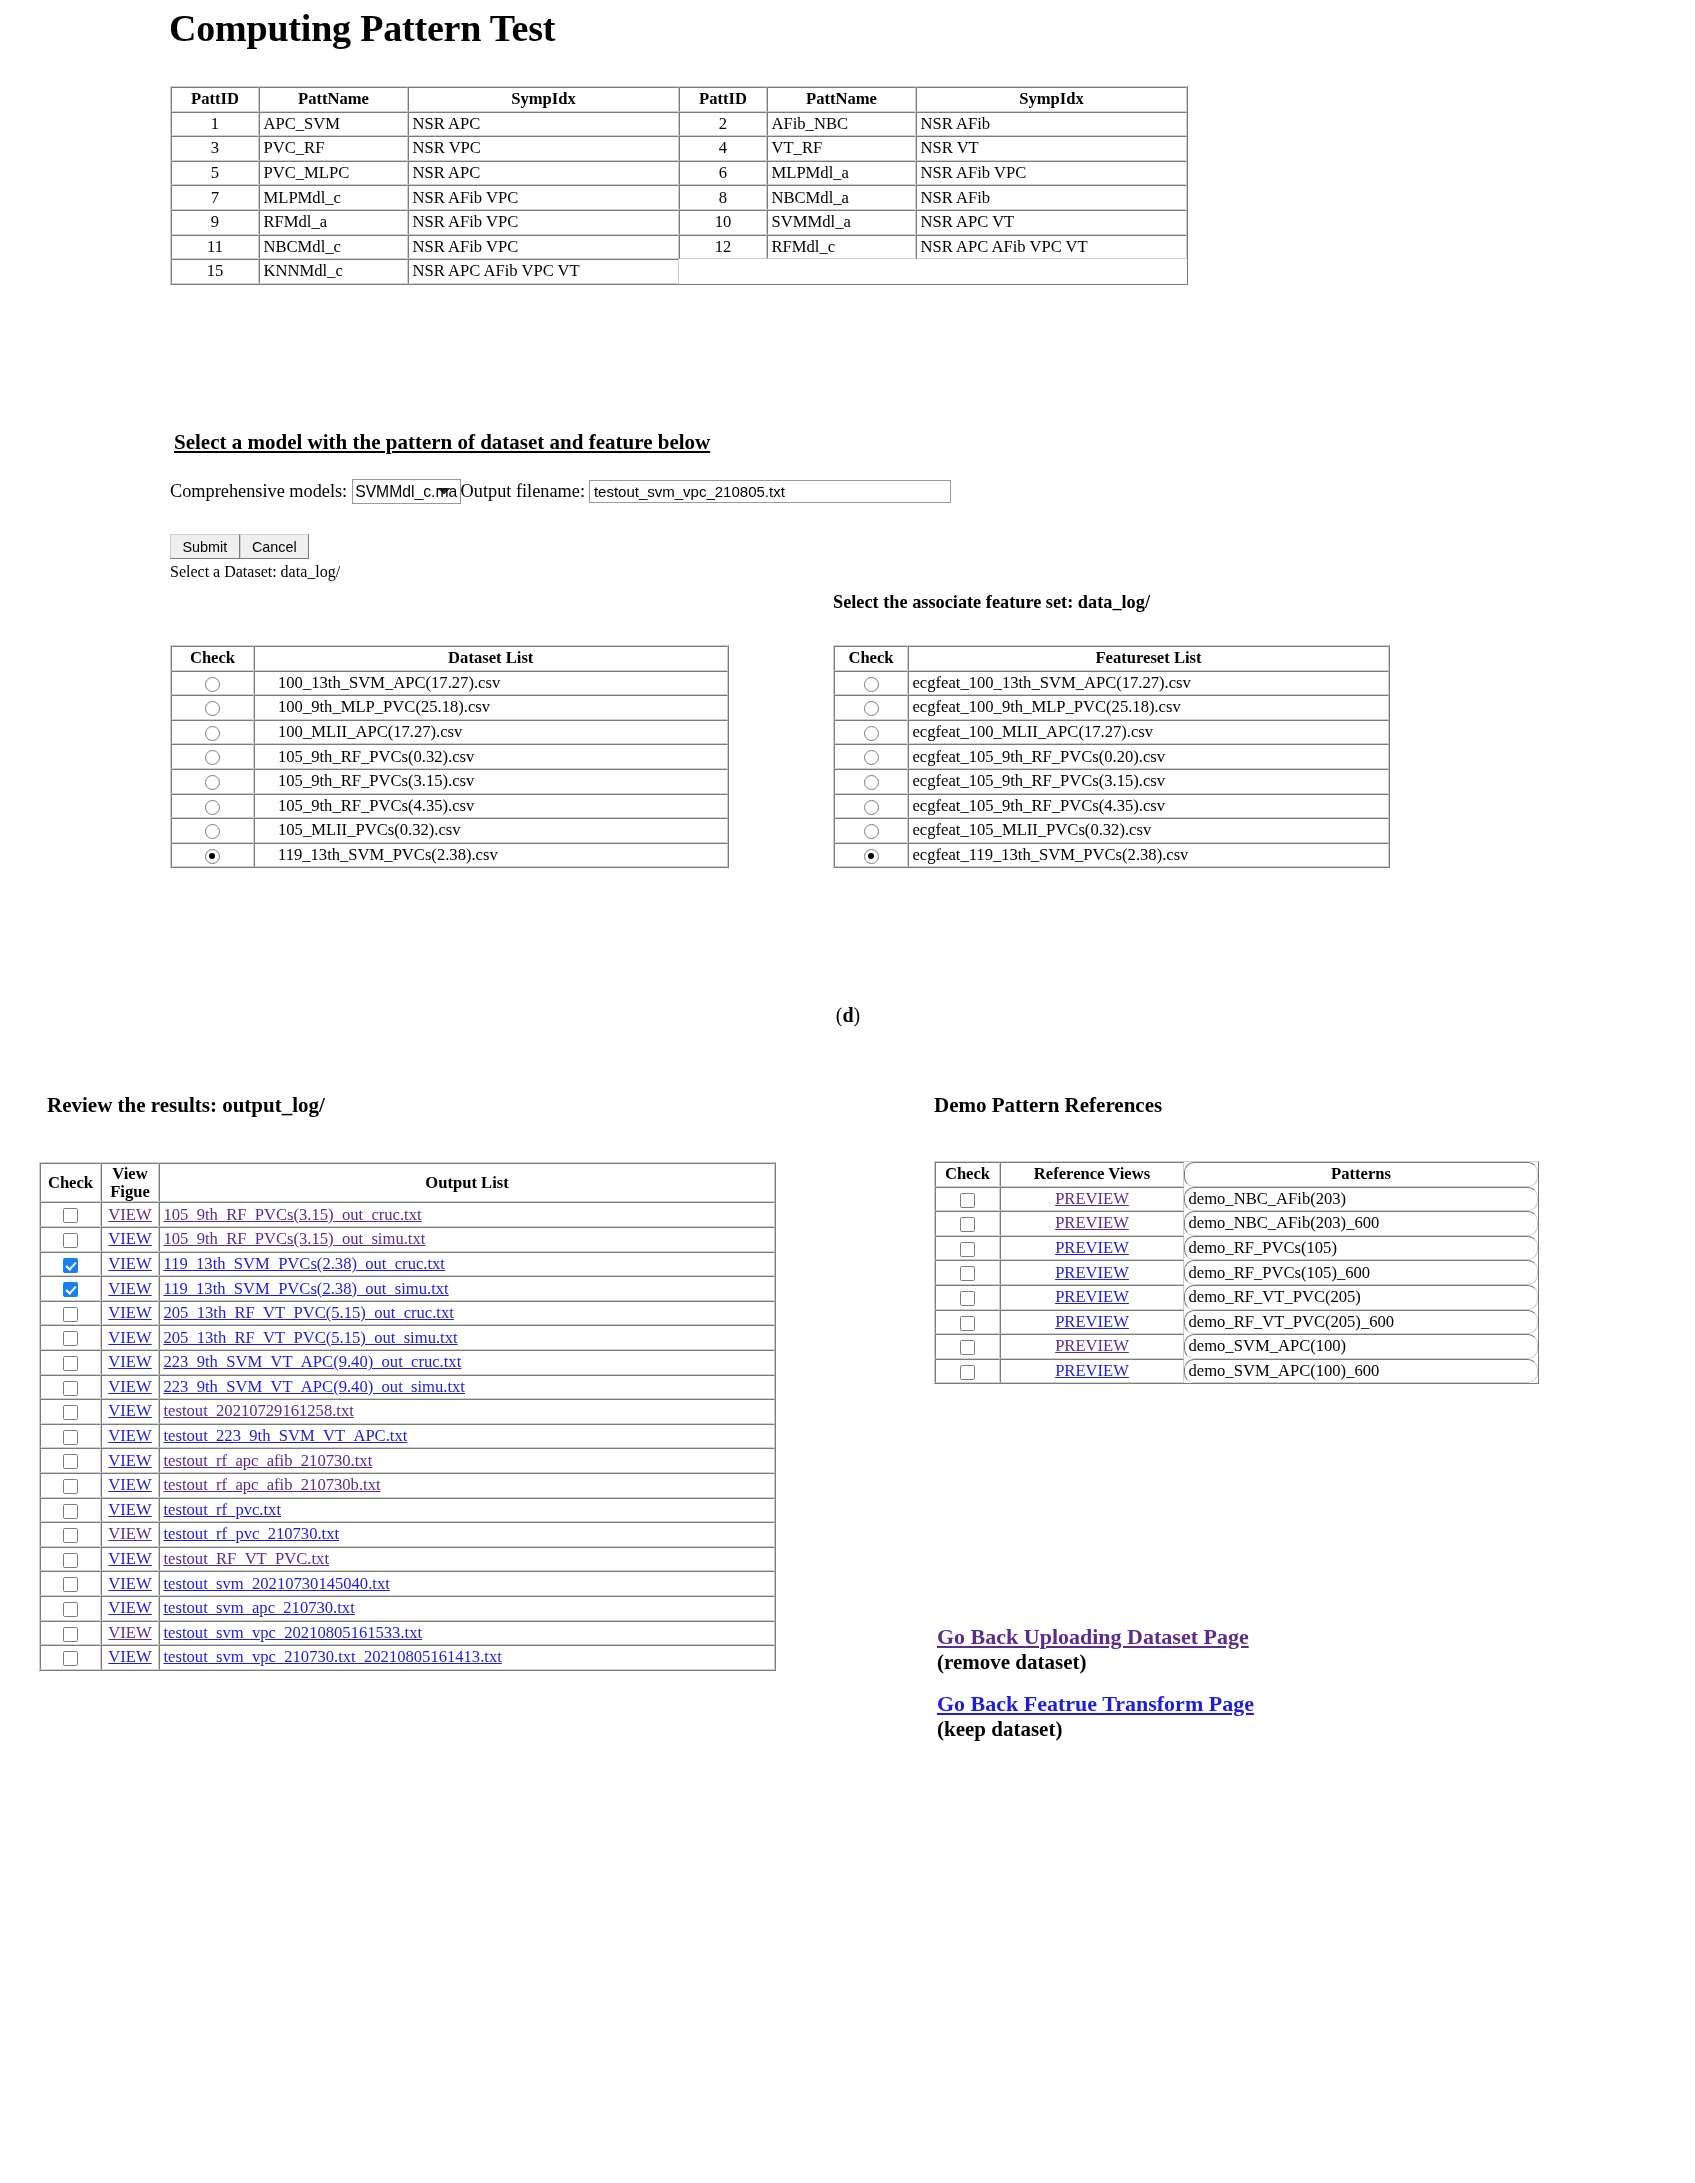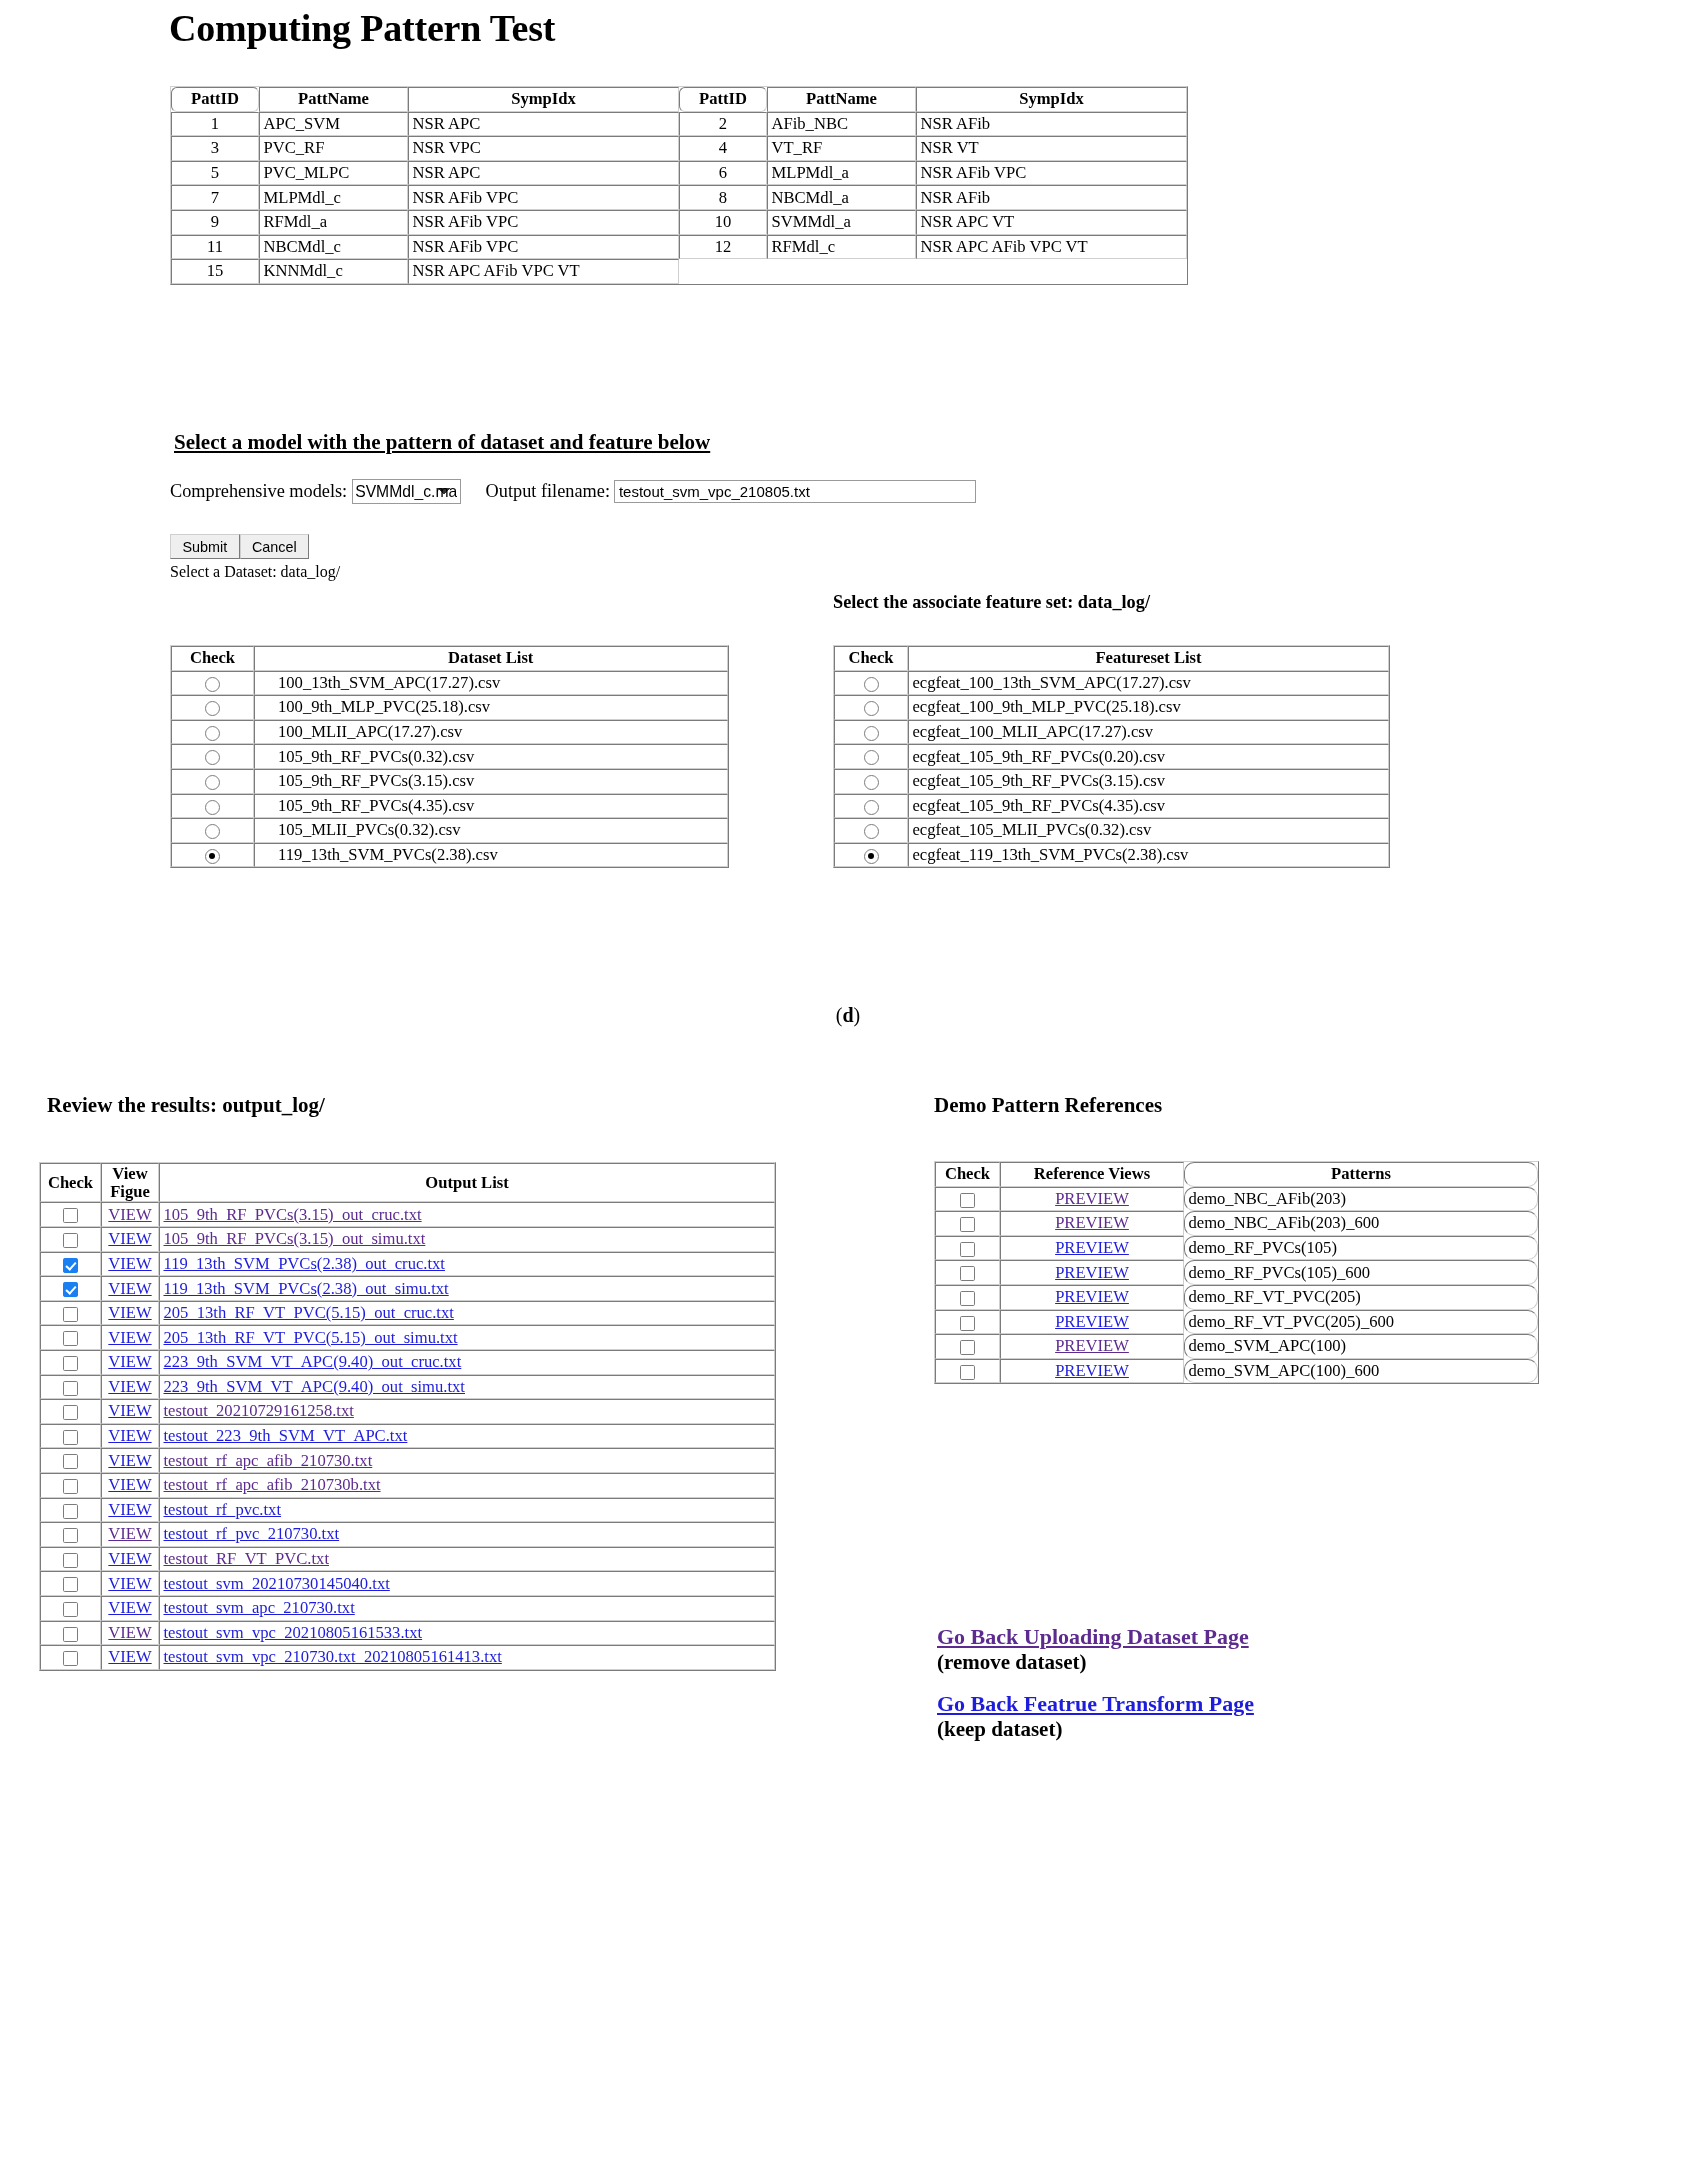--- a/index.html
+++ b/index.html
@@ -46,21 +46,21 @@
   table.cls th {
     font-weight: bold;
     text-align: center;
   }
 
   
   .patt-table { position: absolute; left: 170px; top: 86px; }
   .patt-table td.id { text-align: center; width: 79px; }
   .patt-table td.nm { width: 140px; }
   .patt-table td.sy { width: 262px; }
-  .patt-table th.id { width: 79px; border-radius: 6px; }
+  .patt-table th.id { width: 79px; }
   .patt-table th.nm { width: 140px; }
   .patt-table th.sy { width: 262px; }
   .patt-table td.blank { border: none; background: transparent; }
 
   .lbl-sel-model {
     position: absolute; left: 174px; top: 430px;
     font-size: 21px; font-weight: bold; text-decoration: underline;
   }
 
   .form-row {
@@ -82,21 +82,21 @@
     appearance: none;
     background-image:
       linear-gradient(45deg, transparent 50%, #333 50%),
       linear-gradient(135deg, #333 50%, transparent 50%);
     background-position:
       calc(100% - 15.7px) calc(50% - 0.9px),
       calc(100% - 9.6px) calc(50% - 0.9px);
     background-size: 6.1px 6.1px, 6.1px 6.1px;
     background-repeat: no-repeat;
   }
-  .gap-lbl { margin-left: 25px; margin-right: 4.4px; text-align: right; }
+  .gap-lbl { margin-right: 4.4px; text-align: right; }
   input.fname {
     font-family: "Liberation Sans", "DejaVu Sans", sans-serif;
     font-size: 15px;
     border: 1.3px solid #9a9a9a;
     background: #ffffff;
     color: #000;
     padding: 0.9px 3.5px;
     width: 362px;
     height: 23px;
     box-sizing: border-box;

